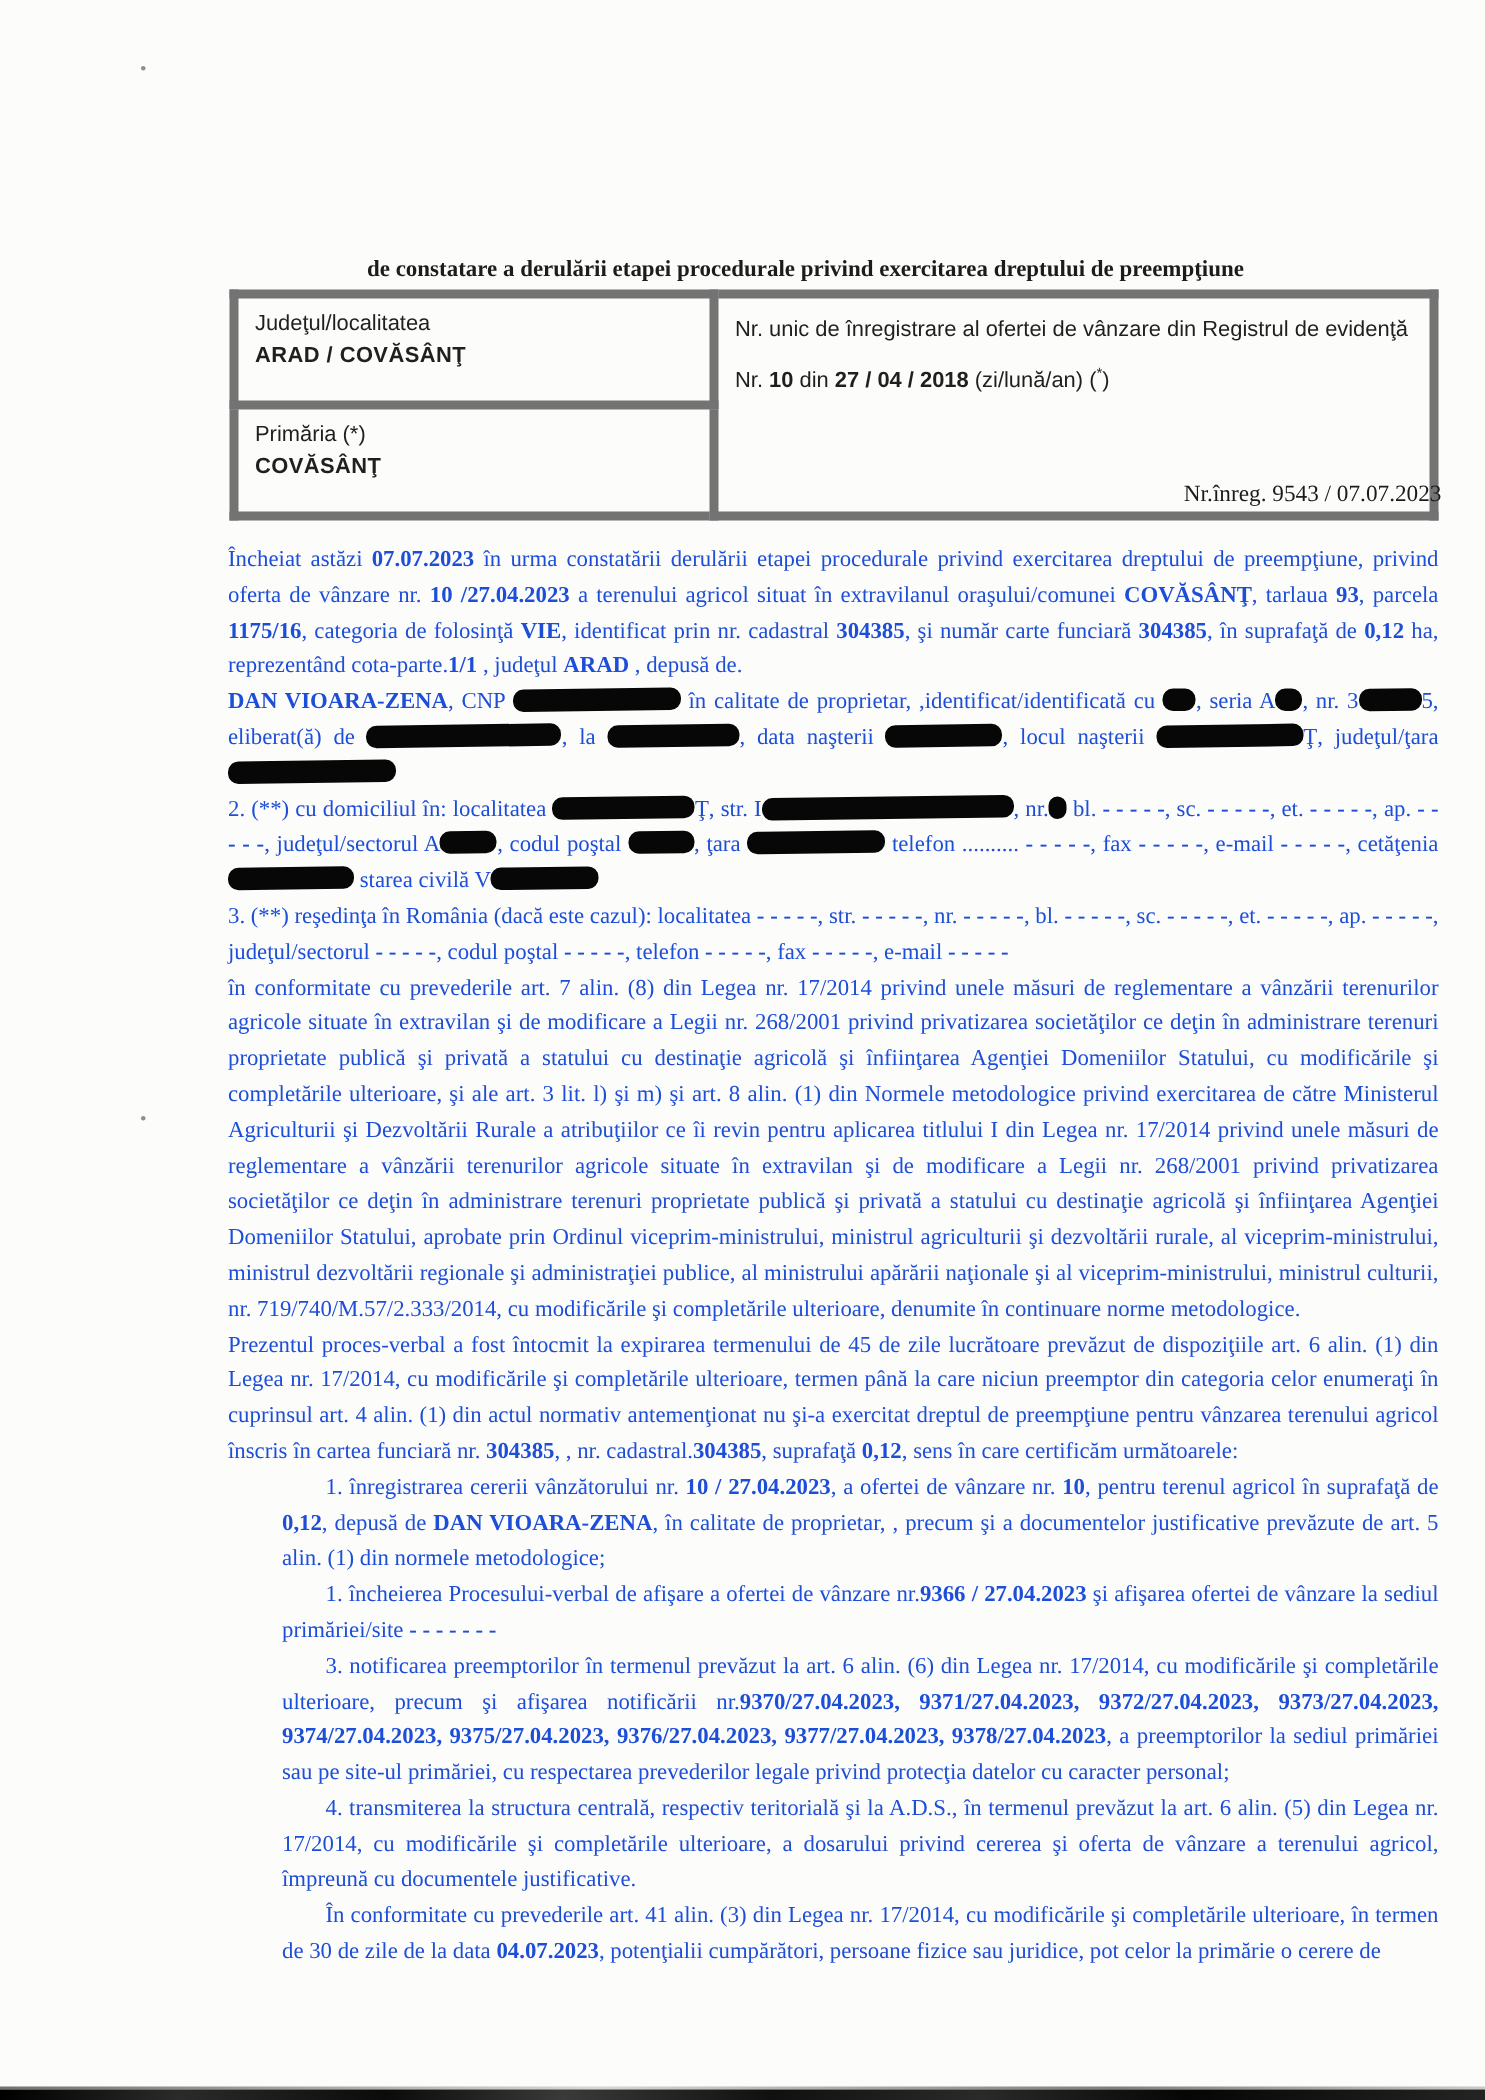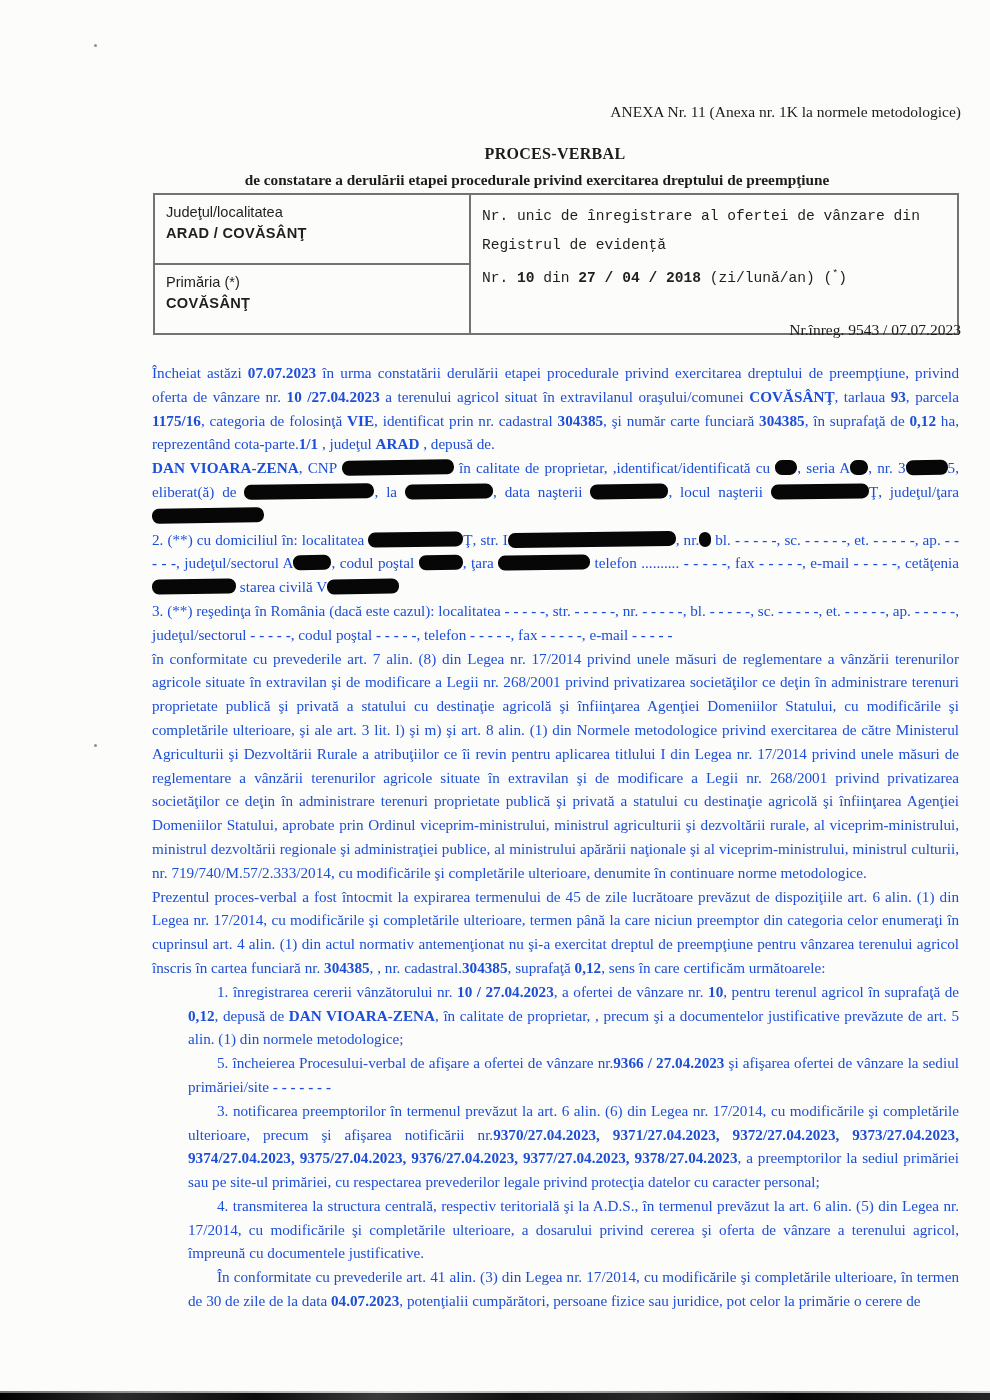--- a/index.html
+++ b/index.html
@@ -28,28 +28,28 @@
   }
 
   table.reg {
     position:absolute; top:193px; left:153px;
     width:806px; border-collapse:collapse;
     font-family:"Liberation Sans","DejaVu Sans",sans-serif;
     font-size:14.6px; color:#1f1f1f;
     table-layout:fixed;
   }
   table.reg td {
-    border:2px solid #737373;
+    border:6px solid #737373;
     vertical-align:top;
     padding:7px 11px 6px 11px;
   }
   td.lcol { width:292px; height:55px; }
   .cell-label { line-height:20px; }
   .cell-value { font-weight:bold; margin-top:1px; letter-spacing:.3px; line-height:20px; }
-  td.rcol { line-height:28.5px; padding-top:12px;font-family:Liberation Mono, monospace; }
+  td.rcol { line-height:28.5px; padding-top:12px; }
   .rcol-line2 { margin-top:1px; }
 
   .regline {
     position:absolute; top:321px; right:29px;
     font-size:15.5px; white-space:nowrap;
   }
 
   .docbody {
     position:absolute; top:361px; left:152px; width:807px;
     font-size:15.2px; line-height:23.8px;
@@ -83,22 +83,20 @@
   .speck2 { left:94px; top:744px; width:3px; height:3px; }
 </style>
 </head>
 <body>
 
 <div class="page">
 
   <div class="speck speck1"></div>
   <div class="speck speck2"></div>
 
-  <div class="anexa">ANEXA Nr. 11 (Anexa nr. 1K la normele metodologice)</div>
-  <div class="title">PROCES-VERBAL</div>
   <div class="subtitle">de constatare a derulării etapei procedurale privind exercitarea dreptului de preempţiune</div>
 
   <table class="reg">
     <tbody>
         <tr>
       <td class="lcol">
         <div class="cell-label">Judeţul/localitatea</div>
         <div class="cell-value">ARAD / COVĂSÂNŢ</div>
       </td>
       <td class="rcol" rowspan="2">
@@ -118,20 +116,20 @@
   <div class="regline">Nr.înreg. 9543 / 07.07.2023</div>
 
   <div class="docbody">
       <p><span>Încheiat astăzi </span><span class="b">07.07.2023</span><span> în urma constatării derulării etapei procedurale privind exercitarea dreptului de preempţiune, privind oferta de vânzare nr. </span><span class="b">10 /27.04.2023</span><span> a terenului agricol situat în extravilanul oraşului/comunei </span><span class="b">COVĂSÂNŢ</span><span>, tarlaua </span><span class="b">93</span><span>, parcela </span><span class="b">1175/16</span><span>, categoria de folosinţă </span><span class="b">VIE</span><span>, identificat prin nr. cadastral </span><span class="b">304385</span><span>, şi număr carte funciară </span><span class="b">304385</span><span>, în suprafaţă de </span><span class="b">0,12</span><span> ha, reprezentând cota-parte.</span><span class="b">1/1</span><span> , judeţul </span><span class="b">ARAD</span><span> , depusă de.</span></p>
       <p><span class="b">DAN VIOARA-ZENA</span><span>, CNP </span><span class="redact" style="width: 112px;"></span><span> în calitate de proprietar, ,identificat/identificată cu </span><span class="redact" style="width: 22px;"></span><span>, seria A</span><span class="redact" style="width: 18px;"></span><span>, nr. 3</span><span class="redact" style="width: 42px;"></span><span>5, eliberat(ă) de </span><span class="redact" style="width: 130px;"></span><span>, la </span><span class="redact" style="width: 88px;"></span><span>, data naşterii </span><span class="redact" style="width: 78px;"></span><span>, locul naşterii </span><span class="redact" style="width: 98px;"></span><span>Ţ, judeţul/ţara </span><span class="redact" style="width: 112px;"></span></p>
       <p><span>2. (**) cu domiciliul în: localitatea </span><span class="redact" style="width: 95px;"></span><span>Ţ, str. I</span><span class="redact" style="width: 168px;"></span><span>, nr.</span><span class="redact" style="width: 12px;"></span><span> bl. </span><span class="b">- - - - -</span><span>, sc. </span><span class="b">- - - - -</span><span>, et. </span><span class="b">- - - - -</span><span>, ap. </span><span class="b">- - - - -</span><span>, judeţul/sectorul A</span><span class="redact" style="width: 38px;"></span><span>, codul poştal </span><span class="redact" style="width: 44px;"></span><span>, ţara </span><span class="redact" style="width: 92px;"></span><span> telefon .......... </span><span class="b">- - - - -</span><span>, fax </span><span class="b">- - - - -</span><span>, e-mail </span><span class="b">- - - - -</span><span>, cetăţenia </span><span class="redact" style="width: 84px;"></span><span> starea civilă V</span><span class="redact" style="width: 72px;"></span></p>
       <p><span>3. (**) reşedinţa în România (dacă este cazul): localitatea </span><span class="b">- - - - -</span><span>, str. </span><span class="b">- - - - -</span><span>, nr. </span><span class="b">- - - - -</span><span>, bl. </span><span class="b">- - - - -</span><span>, sc. </span><span class="b">- - - - -</span><span>, et. </span><span class="b">- - - - -</span><span>, ap. </span><span class="b">- - - - -</span><span>, judeţul/sectorul </span><span class="b">- - - - -</span><span>, codul poştal </span><span class="b">- - - - -</span><span>, telefon </span><span class="b">- - - - -</span><span>, fax </span><span class="b">- - - - -</span><span>, e-mail </span><span class="b">- - - - -</span></p>
       <p><span>în conformitate cu prevederile art. 7 alin. (8) din Legea nr. 17/2014 privind unele măsuri de reglementare a vânzării terenurilor agricole situate în extravilan şi de modificare a Legii nr. 268/2001 privind privatizarea societăţilor ce deţin în administrare terenuri proprietate publică şi privată a statului cu destinaţie agricolă şi înfiinţarea Agenţiei Domeniilor Statului, cu modificările şi completările ulterioare, şi ale art. 3 lit. l) şi m) şi art. 8 alin. (1) din Normele metodologice privind exercitarea de către Ministerul Agriculturii şi Dezvoltării Rurale a atribuţiilor ce îi revin pentru aplicarea titlului I din Legea nr. 17/2014 privind unele măsuri de reglementare a vânzării terenurilor agricole situate în extravilan şi de modificare a Legii nr. 268/2001 privind privatizarea societăţilor ce deţin în administrare terenuri proprietate publică şi privată a statului cu destinaţie agricolă şi înfiinţarea Agenţiei Domeniilor Statului, aprobate prin Ordinul viceprim-ministrului, ministrul agriculturii şi dezvoltării rurale, al viceprim-ministrului, ministrul dezvoltării regionale şi administraţiei publice, al ministrului apărării naţionale şi al viceprim-ministrului, ministrul culturii, nr. 719/740/M.57/2.333/2014, cu modificările şi completările ulterioare, denumite în continuare norme metodologice.</span></p>
       <p><span>Prezentul proces-verbal a fost întocmit la expirarea termenului de 45 de zile lucrătoare prevăzut de dispoziţiile art. 6 alin. (1) din Legea nr. 17/2014, cu modificările şi completările ulterioare, termen până la care niciun preemptor din categoria celor enumeraţi în cuprinsul art. 4 alin. (1) din actul normativ antemenţionat nu şi-a exercitat dreptul de preempţiune pentru vânzarea terenului agricol înscris în cartea funciară nr. </span><span class="b">304385</span><span>, , nr. cadastral.</span><span class="b">304385</span><span>, suprafaţă </span><span class="b">0,12</span><span>, sens în care certificăm următoarele:</span></p>
       <p class="indent"><span>1. înregistrarea cererii vânzătorului nr. </span><span class="b">10 / 27.04.2023</span><span>, a ofertei de vânzare nr. </span><span class="b">10</span><span>, pentru terenul agricol în suprafaţă de </span><span class="b">0,12</span><span>, depusă de </span><span class="b">DAN VIOARA-ZENA</span><span>, în calitate de proprietar, , precum şi a documentelor justificative prevăzute de art. 5 alin. (1) din normele metodologice;</span></p>
-      <p class="indent"><span>5. încheierea Procesului-verbal de afişare a ofertei de vânzare nr.</span><span class="b">9366 / 27.04.2023</span><span> şi afişarea ofertei de vânzare la sediul primăriei/site </span><span class="b">- - - - - - -</span></p>
+      <p class="indent"><span>1. încheierea Procesului-verbal de afişare a ofertei de vânzare nr.</span><span class="b">9366 / 27.04.2023</span><span> şi afişarea ofertei de vânzare la sediul primăriei/site </span><span class="b">- - - - - - -</span></p>
       <p class="indent"><span>3. notificarea preemptorilor în termenul prevăzut la art. 6 alin. (6) din Legea nr. 17/2014, cu modificările şi completările ulterioare, precum şi afişarea notificării nr.</span><span class="b">9370/27.04.2023, 9371/27.04.2023, 9372/27.04.2023, 9373/27.04.2023, 9374/27.04.2023, 9375/27.04.2023, 9376/27.04.2023, 9377/27.04.2023, 9378/27.04.2023</span><span>, a preemptorilor la sediul primăriei sau pe site-ul primăriei, cu respectarea prevederilor legale privind protecţia datelor cu caracter personal;</span></p>
       <p class="indent"><span>4. transmiterea la structura centrală, respectiv teritorială şi la A.D.S., în termenul prevăzut la art. 6 alin. (5) din Legea nr. 17/2014, cu modificările şi completările ulterioare, a dosarului privind cererea şi oferta de vânzare a terenului agricol, împreună cu documentele justificative.</span></p>
       <p class="indent"><span>În conformitate cu prevederile art. 41 alin. (3) din Legea nr. 17/2014, cu modificările şi completările ulterioare, în termen de 30 de zile de la data </span><span class="b">04.07.2023</span><span>, potenţialii cumpărători, persoane fizice sau juridice, pot celor la primărie o cerere de</span></p>
     </div>
 
   <div class="scan-edge"></div>
 </div>
 
 </body></html>

